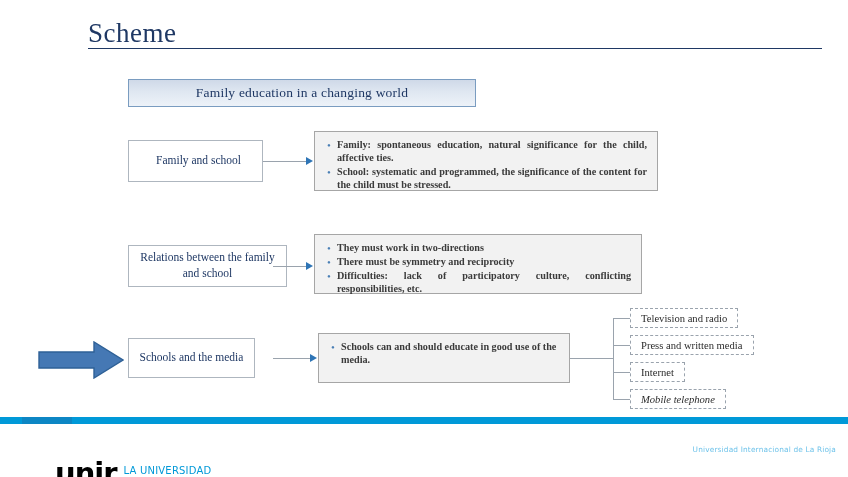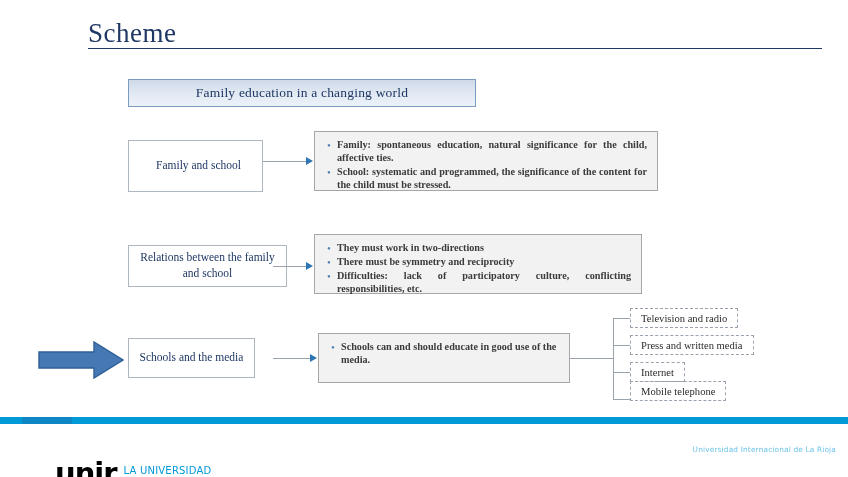--- a/index.html
+++ b/index.html
@@ -68,21 +68,21 @@
     display: flex;
     align-items: center;
     justify-content: center;
     text-align: center;
     font-family: "Liberation Serif", serif;
     font-size: 11.5px;
     color: #1f3864;
     line-height: 1.35;
     padding: 2px 6px;
   }
-  #label-1 { left: 128px; top: 140px; width: 135px; height: 52px; padding-left: 12px; }
+  #label-1 { left: 128px; top: 140px; width: 135px; height: 42px; padding-left: 12px; }
   #label-2 { left: 128px; top: 245px; width: 159px; height: 42px; }
   #label-3 { left: 128px; top: 338px; width: 127px; height: 40px; text-align: center; }
 
   
   .content-box {
     position: absolute;
     border: 1px solid #a6a6a6;
     background: #f2f2f2;
     box-sizing: border-box;
     padding: 6px 10px 6px 6px;
@@ -170,21 +170,21 @@
     padding: 0 10px;
     font-family: "Liberation Serif", serif;
     font-size: 10.6px;
     color: #2b2b2b;
     height: 20px;
     white-space: nowrap;
   }
   #media-1 { left: 630px; top: 308px; }
   #media-2 { left: 630px; top: 335px; }
   #media-3 { left: 630px; top: 362px; }
-  #media-4 { left: 630px; top: 381px; }
+  #media-4 { left: 630px; top: 389px; font-style: italic; }
 
   
   .footer-bar {
     position: absolute;
     left: 0;
     top: 417px;
     width: 848px;
     height: 7px;
     background: #0099d8;
   }

